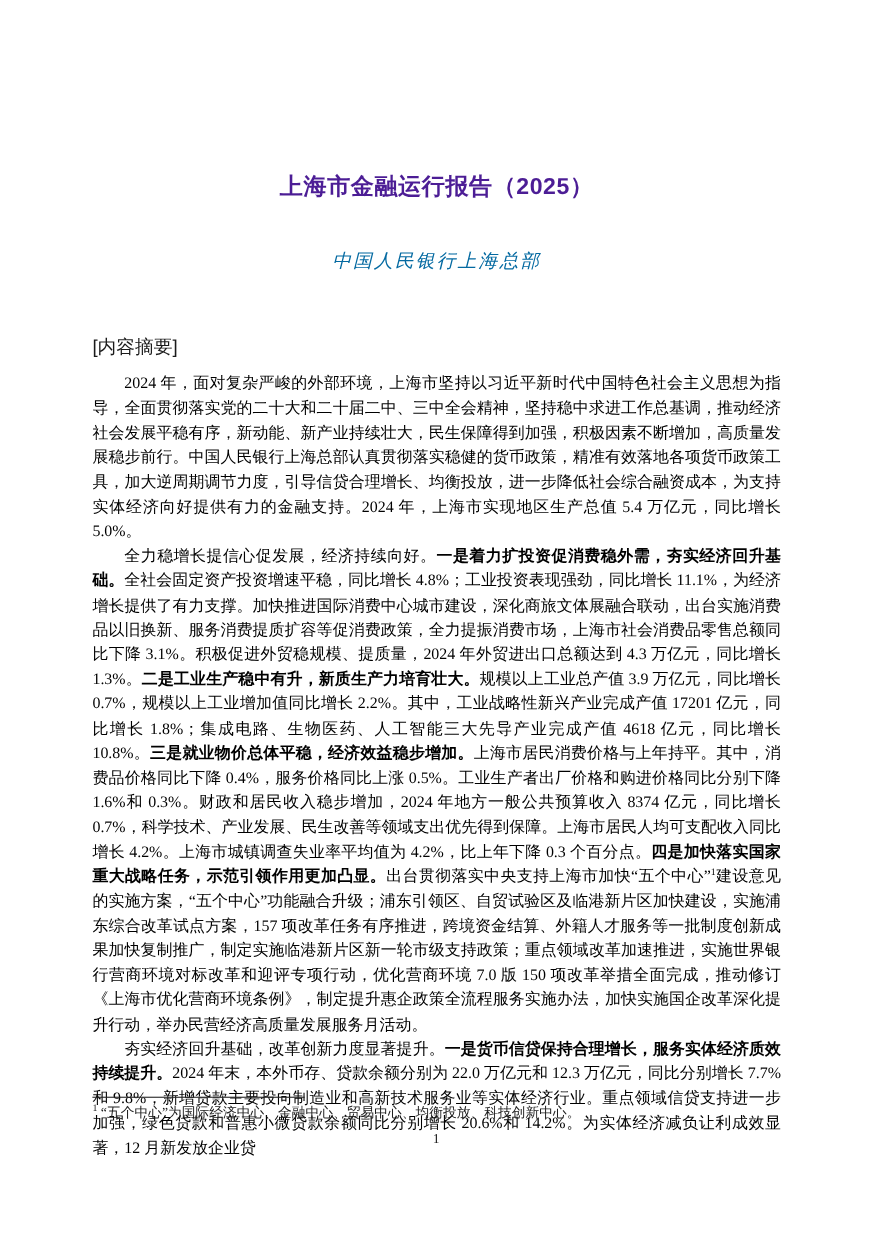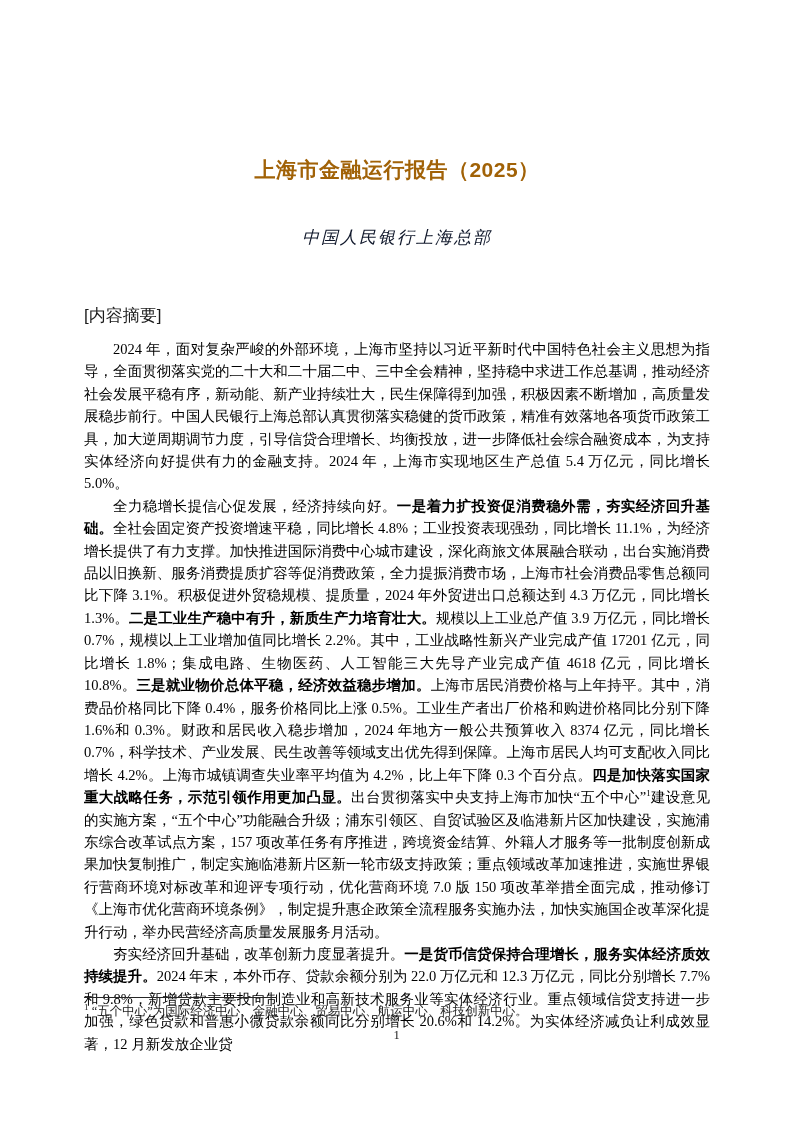--- a/index.html
+++ b/index.html
@@ -19,29 +19,29 @@
     box-sizing: border-box;
   }
   .report-title {
     margin-top: 156px;
     text-align: center;
     font-family: "Liberation Sans", "DejaVu Sans", sans-serif;
     font-weight: bold;
     font-size: 21px;
     line-height: 27px;
     letter-spacing: 0.5px;
-    color: #a16207;
+    color: #4c1d95;
   }
   .subtitle {
     text-align: center;
     font-style: italic;
     font-size: 17px;
     line-height: 22px;
     letter-spacing: 2px;
-    color: #0f172a;
+    color: #0369a1;
   }
   .subtitle-org   { margin-top: 44px; }
   .subtitle-group { margin-top: 16px; }
   .section-heading {
     margin-top: 56px;
     font-family: "Liberation Sans", "DejaVu Sans", sans-serif;
     font-size: 17px;
     line-height: 21px;
     color: #1a1a1a;
   }
@@ -100,16 +100,16 @@
 
   <div class="abstract-body">
     <p class="para"><span>2024 年，面对复杂严峻的外部环境，上海市坚持以习近平新时代中国特色社会主义思想为指导，全面贯彻落实党的二十大和二十届二中、三中全会精神，坚持稳中求进工作总基调，推动经济社会发展平稳有序，新动能、新产业持续壮大，民生保障得到加强，积极因素不断增加，高质量发展稳步前行。中国人民银行上海总部认真贯彻落实稳健的货币政策，精准有效落地各项货币政策工具，加大逆周期调节力度，引导信贷合理增长、均衡投放，进一步降低社会综合融资成本，为支持实体经济向好提供有力的金融支持。2024 年，上海市实现地区生产总值 5.4 万亿元，同比增长 5.0%。</span></p>
     <p class="para"><span>全力稳增长提信心促发展，经济持续向好。</span><span class="bold">一是着力扩投资促消费稳外需，夯实经济回升基础。</span><span>全社会固定资产投资增速平稳，同比增长 4.8%；工业投资表现强劲，同比增长 11.1%，为经济增长提供了有力支撑。加快推进国际消费中心城市建设，深化商旅文体展融合联动，出台实施消费品以旧换新、服务消费提质扩容等促消费政策，全力提振消费市场，上海市社会消费品零售总额同比下降 3.1%。积极促进外贸稳规模、提质量，2024 年外贸进出口总额达到 4.3 万亿元，同比增长 1.3%。</span><span class="bold">二是工业生产稳中有升，新质生产力培育壮大。</span><span>规模以上工业总产值 3.9 万亿元，同比增长 0.7%，规模以上工业增加值同比增长 2.2%。其中，工业战略性新兴产业完成产值 17201 亿元，同比增长 1.8%；集成电路、生物医药、人工智能三大先导产业完成产值 4618 亿元，同比增长 10.8%。</span><span class="bold">三是就业物价总体平稳，经济效益稳步增加。</span><span>上海市居民消费价格与上年持平。其中，消费品价格同比下降 0.4%，服务价格同比上涨 0.5%。工业生产者出厂价格和购进价格同比分别下降 1.6%和 0.3%。财政和居民收入稳步增加，2024 年地方一般公共预算收入 8374 亿元，同比增长 0.7%，科学技术、产业发展、民生改善等领域支出优先得到保障。上海市居民人均可支配收入同比增长 4.2%。上海市城镇调查失业率平均值为 4.2%，比上年下降 0.3 个百分点。</span><span class="bold">四是加快落实国家重大战略任务，示范引领作用更加凸显。</span><span>出台贯彻落实中央支持上海市加快“五个中心”</span><sup class="fn-ref">1</sup><span>建设意见的实施方案，“五个中心”功能融合升级；浦东引领区、自贸试验区及临港新片区加快建设，实施浦东综合改革试点方案，157 项改革任务有序推进，跨境资金结算、外籍人才服务等一批制度创新成果加快复制推广，制定实施临港新片区新一轮市级支持政策；重点领域改革加速推进，实施世界银行营商环境对标改革和迎评专项行动，优化营商环境 7.0 版 150 项改革举措全面完成，推动修订《上海市优化营商环境条例》，制定提升惠企政策全流程服务实施办法，加快实施国企改革深化提升行动，举办民营经济高质量发展服务月活动。</span></p>
     <p class="para"><span>夯实经济回升基础，改革创新力度显著提升。</span><span class="bold">一是货币信贷保持合理增长，服务实体经济质效持续提升。</span><span>2024 年末，本外币存、贷款余额分别为 22.0 万亿元和 12.3 万亿元，同比分别增长 7.7%和 9.8%，新增贷款主要投向制造业和高新技术服务业等实体经济行业。重点领域信贷支持进一步加强，绿色贷款和普惠小微贷款余额同比分别增长 20.6%和 14.2%。为实体经济减负让利成效显著，12 月新发放企业贷</span></p>
   </div>
 </div>
 
 <div class="footnote-block">
   <div class="fn-rule"></div>
-  <div class="fn-text"><sup class="fn-ref">1</sup><span> “五个中心”为国际经济中心、金融中心、贸易中心、航运中心、科技创新中心。</span></div>
+  <div class="fn-text"><sup class="fn-ref">1</sup><span> “五个中心”为国际经济中心、金融中心、贸易中心、均衡投放、科技创新中心。</span></div>
 </div>
 
 <div class="page-number">1</div>
 
 </body></html>

